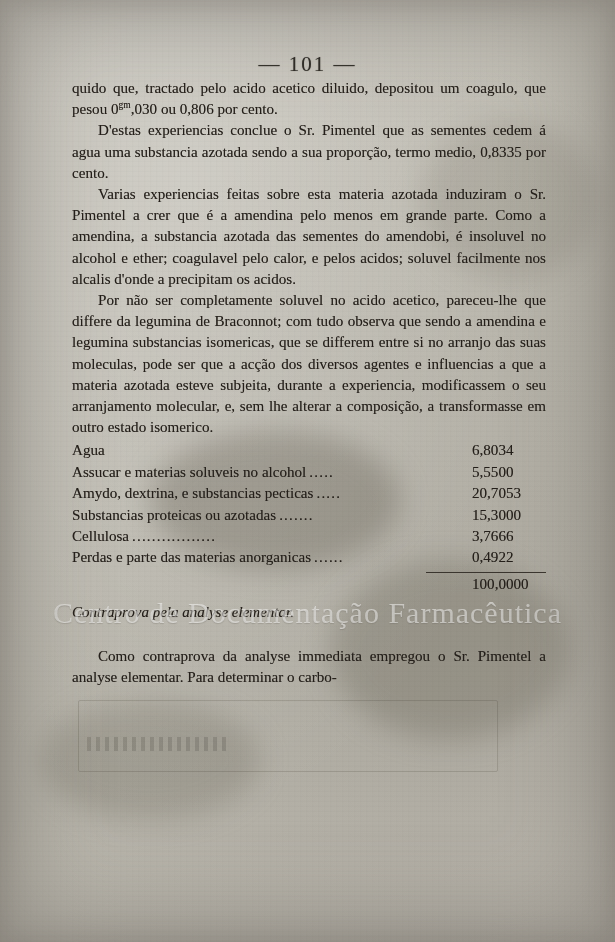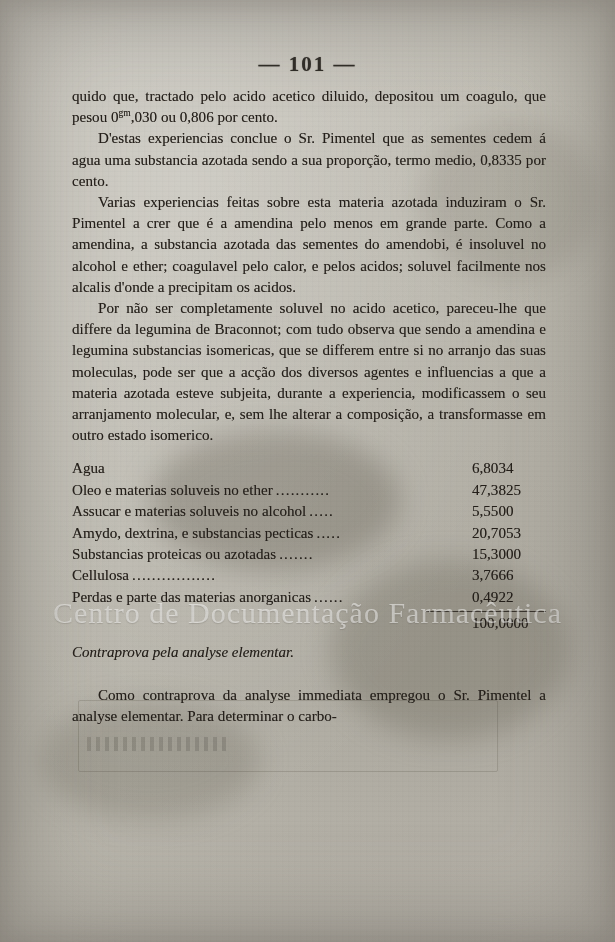--- a/index.html
+++ b/index.html
@@ -74,51 +74,51 @@
     background: repeating-linear-gradient(90deg, rgba(90,86,78,0.35) 0 4px, rgba(0,0,0,0) 4px 9px);
   }
 
   .page-number {
     position: absolute;
     top: 52px;
     left: 0;
     width: 615px;
     text-align: center;
     font-size: 21px;
-    font-weight: bold;
+    font-weight: normal;
     letter-spacing: 2px;
     color: #2e2b26;
     text-shadow: 0 0 1px rgba(60,55,48,.55);
   }
 
   .body {
     position: absolute;
     left: 72px;
-    top: 86px;
+    top: 78px;
     width: 474px;
     color: #241f1a;
     font-size: 15.1px;
     line-height: 21.2px;
     text-align: justify;
     text-shadow: 0 0 .6px rgba(50,45,38,.5);
   }
   p {
     margin: 0;
     text-indent: 0;
   }
   p.ind { text-indent: 26px; }
 
   sup {
     font-size: 9.5px;
     vertical-align: super;
     line-height: 0;
   }
 
   .table {
-    margin-top: 12px;
+    margin-top: 2px;
     width: 474px;
   }
   .trow {
     display: flex;
     align-items: baseline;
     line-height: 21.4px;
     white-space: nowrap;
   }
   .tlabel { flex: 0 0 auto; }
   .tdots {
@@ -193,25 +193,20 @@
     <p class="ind">Varias experiencias feitas sobre esta materia azotada induziram o Sr. Pimentel a crer que é a amendina pelo menos em grande parte. Como a amendina, a substancia azotada das sementes do amendobi, é insoluvel no alcohol e ether; coagulavel pelo calor, e pelos acidos; soluvel facilmente nos alcalis d'onde a precipitam os acidos.</p>
     <p class="ind">Por não ser completamente soluvel no acido acetico, pareceu-lhe que differe da legumina de Braconnot; com tudo observa que sendo a amendina e legumina substancias isomericas, que se differem entre si no arranjo das suas moleculas, pode ser que a acção dos diversos agentes e influencias a que a materia azotada esteve subjeita, durante a experiencia, modificassem o seu arranjamento molecular, e, sem lhe alterar a composição, a transformasse em outro estado isomerico.</p>
 
     <div class="table">
       <div class="trow">
         <span class="tlabel">Agua</span>
         <span class="tdots"></span>
         <span class="tval">6,8034</span>
       </div>
       <div class="trow">
-        <span class="tlabel">Oleo e materias soluveis no ether</span>
-        <span class="tdots">...........</span>
-        <span class="tval">47,3825</span>
-      </div>
-      <div class="trow">
         <span class="tlabel">Assucar e materias soluveis no alcohol</span>
         <span class="tdots">.....</span>
         <span class="tval">5,5500</span>
       </div>
       <div class="trow">
         <span class="tlabel">Amydo, dextrina, e substancias pecticas</span>
         <span class="tdots">.....</span>
         <span class="tval">20,7053</span>
       </div>
       <div class="trow">

